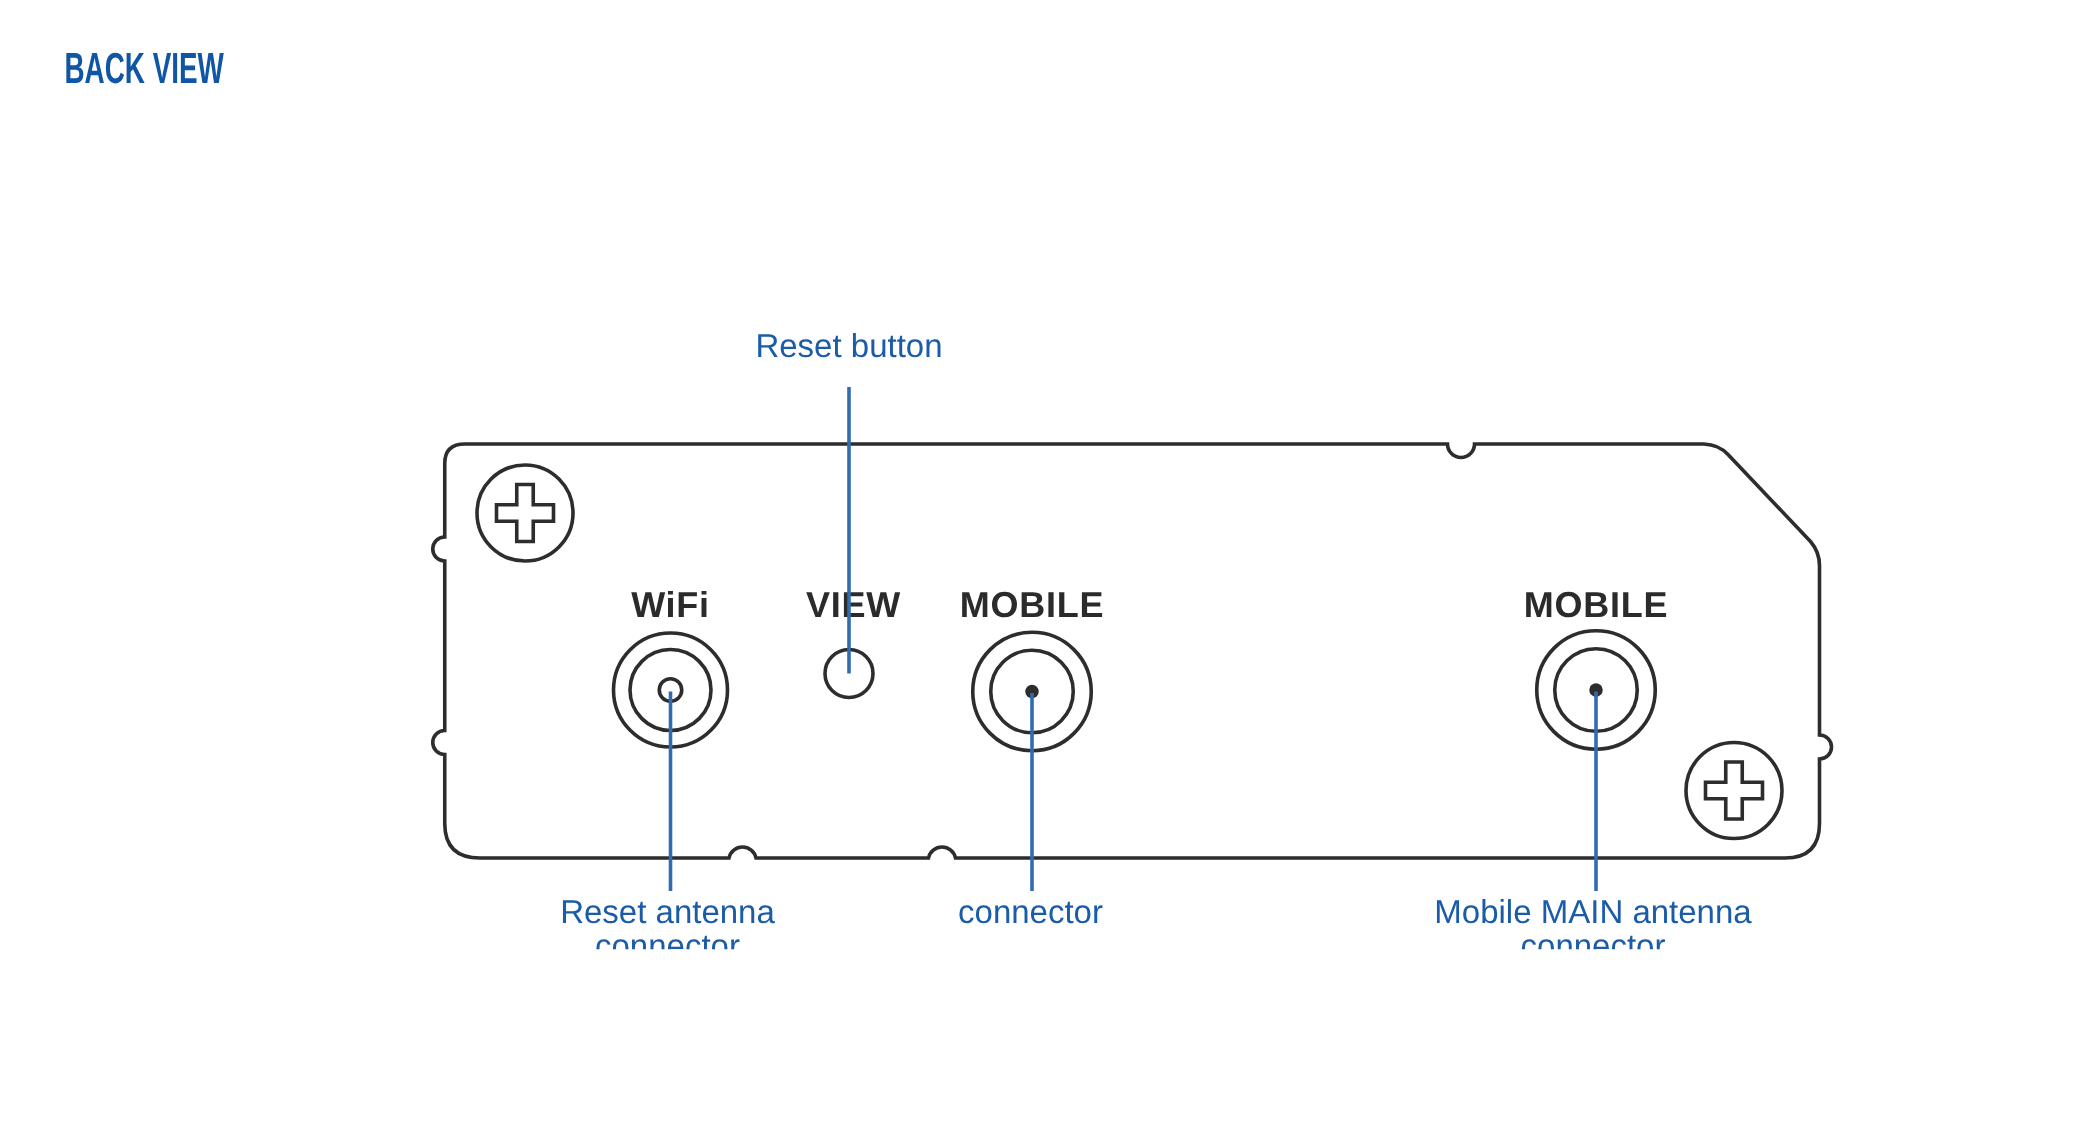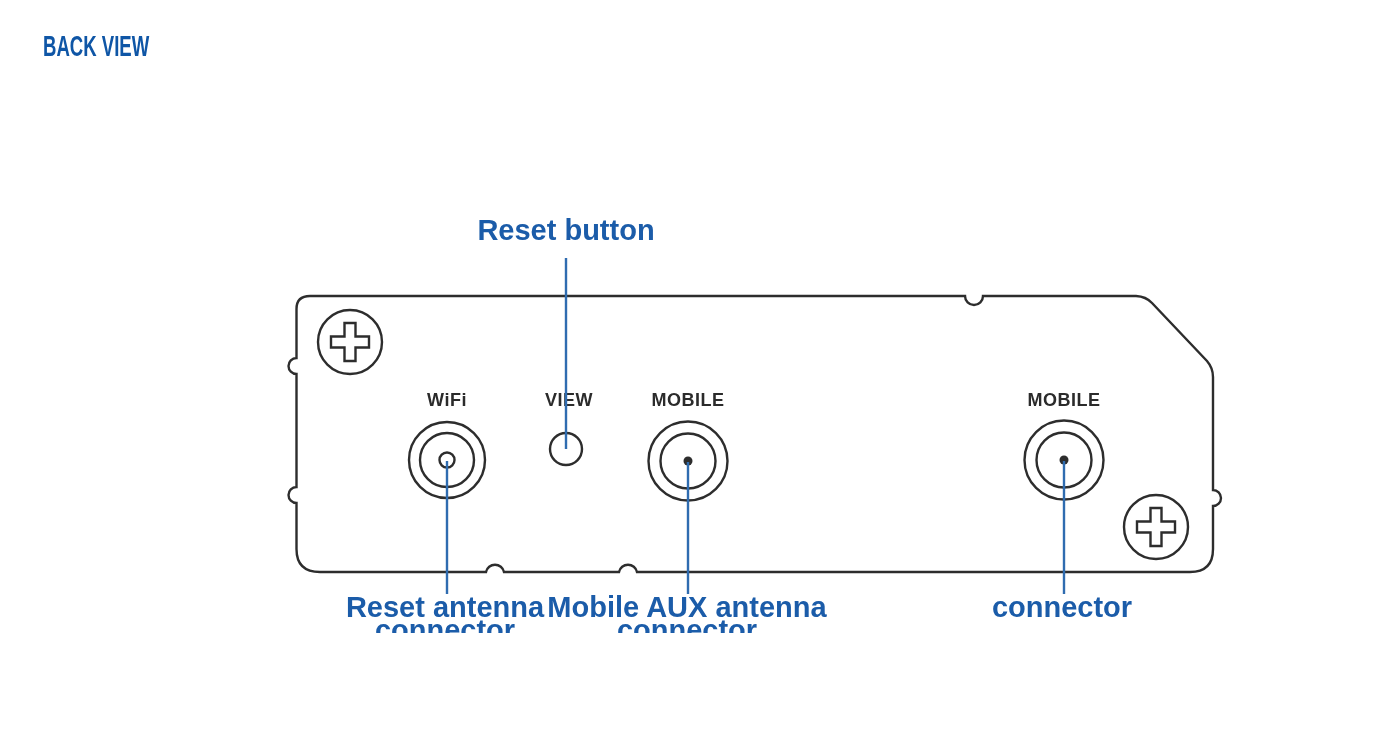--- a/index.html
+++ b/index.html
@@ -25,33 +25,33 @@
     position:absolute;left:0;top:0;
     pointer-events:none;
   }
   .art-stroke{stroke:#2d2d2d;stroke-width:2.4;fill:none;}
   .art-fill{fill:#2d2d2d;stroke:none;}
   .callout-line{stroke:#2f6cb0;stroke-width:2.4;fill:none;}
   .panel-label{
     position:absolute;
     top:390px;
     transform:translateX(-50%);
-    font-size:18px;
+    font-size:24px;
     font-weight:700;
     color:#2b2b2b;
     letter-spacing:0.5px;
     white-space:nowrap;
     z-index:2;
   }
   .callout{
     position:absolute;
     transform:translateX(-50%);
     color:#1b5ca9;
-    font-size:29px;
-    font-weight:700;
+    font-size:22px;
+    font-weight:400;
     text-align:center;
     line-height:23px;
     white-space:nowrap;
     z-index:2;
   }
   .lines-top{z-index:3;}
   .art-bottom{z-index:1;}
 </style>
 </head>
 <body>
@@ -128,25 +128,25 @@
   <div class="callout" style="left:566px; top:219px">
     <div>Reset button</div>
   </div>
 
   <div class="callout" style="left:445px; top:596px">
     <div>Reset antenna</div>
     <div>connector</div>
   </div>
 
   <div class="callout" style="left:687px; top:596px">
-    <div>Mobile AUX antenna</div>
     <div>connector</div>
   </div>
 
   <div class="callout" style="left:1062px; top:596px">
+    <div>Mobile MAIN antenna</div>
     <div>connector</div>
   </div>
 
   <svg class="layer lines-top" width="1400" height="753" viewBox="0 0 1400 753">
     <line class="callout-line" x1="566" y1="258" x2="566" y2="449"></line>
     <line class="callout-line" x1="447" y1="461" x2="447" y2="594"></line>
     <line class="callout-line" x1="688" y1="462" x2="688" y2="594"></line>
     <line class="callout-line" x1="1064" y1="461" x2="1064" y2="594"></line>
   </svg>
 

